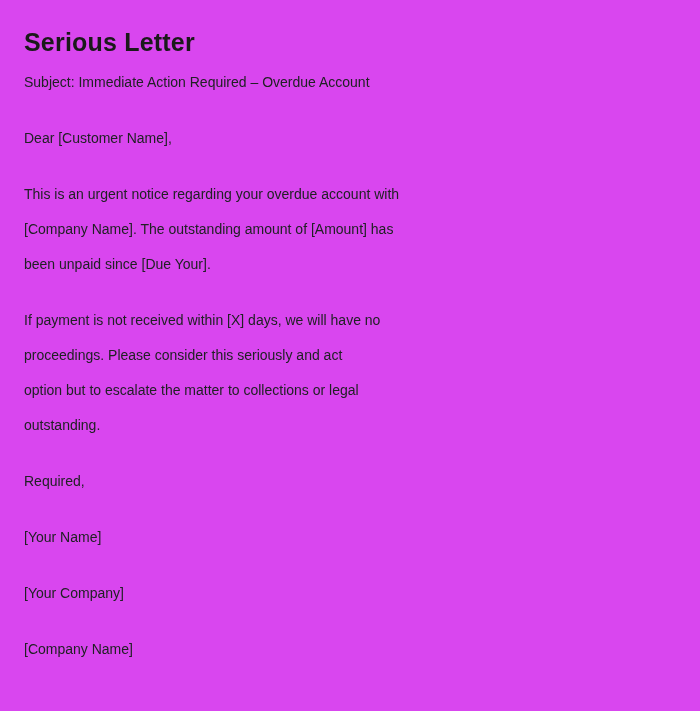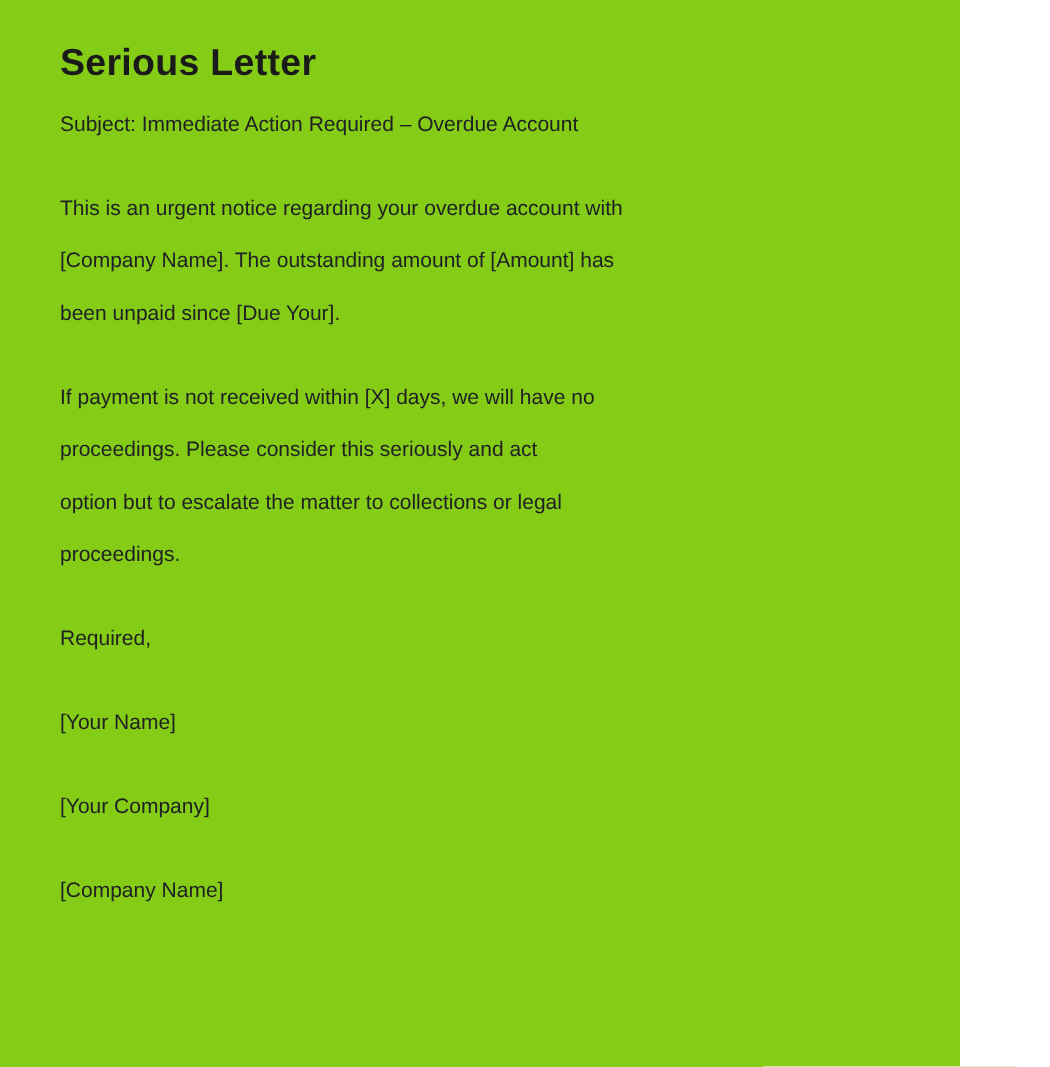--- a/index.html
+++ b/index.html
@@ -2,25 +2,25 @@
 <html><head>
 <meta charset="utf-8">
 <style>
   html, body {
     margin: 0;
     padding: 0;
     background: #ffffff;
   }
   .doc {
     position: relative;
-    width: 640px;
+    width: 700px;
     height: 711px;
     box-sizing: border-box;
-    padding: 26px 40px 0 40px;
-    background: #84cc16;
+    padding: 26px 40px 0 24px;
+    background: #d946ef;
     font-family: "Liberation Sans", sans-serif;
     color: #202124;
     overflow: hidden;
   }
   .doc-title {
     margin: 0;
     font-size: 25px;
     line-height: 33px;
     font-weight: 700;
     color: #1a1a1a;
@@ -42,32 +42,33 @@
 </style>
 </head>
 <body>
 
 <div class="doc">
 
   <h1 class="doc-title">Serious Letter</h1>
 
   <p class="para para--subject">Subject: Immediate Action Required – Overdue Account</p>
 
+  <p class="para">Dear [Customer Name],</p>
 
   <p class="para">
     <span class="line">This is an urgent notice regarding your overdue account with</span>
     <span class="line">[Company Name]. The outstanding amount of [Amount] has</span>
     <span class="line">been unpaid since [Due Your].</span>
   </p>
 
   <p class="para">
     <span class="line">If payment is not received within [X] days, we will have no</span>
     <span class="line">proceedings. Please consider this seriously and act</span>
     <span class="line">option but to escalate the matter to collections or legal</span>
-    <span class="line">proceedings.</span>
+    <span class="line">outstanding.</span>
   </p>
 
   <p class="para">Required,</p>
 
   <p class="para">[Your Name]</p>
 
   <p class="para">[Your Company]</p>
 
   <p class="para">[Company Name]</p>
 

